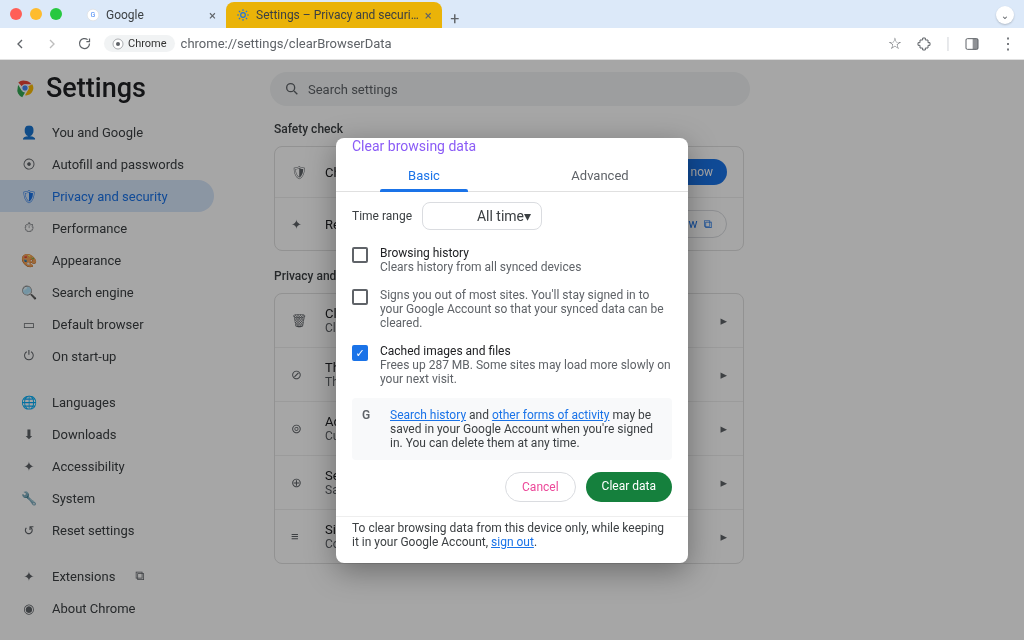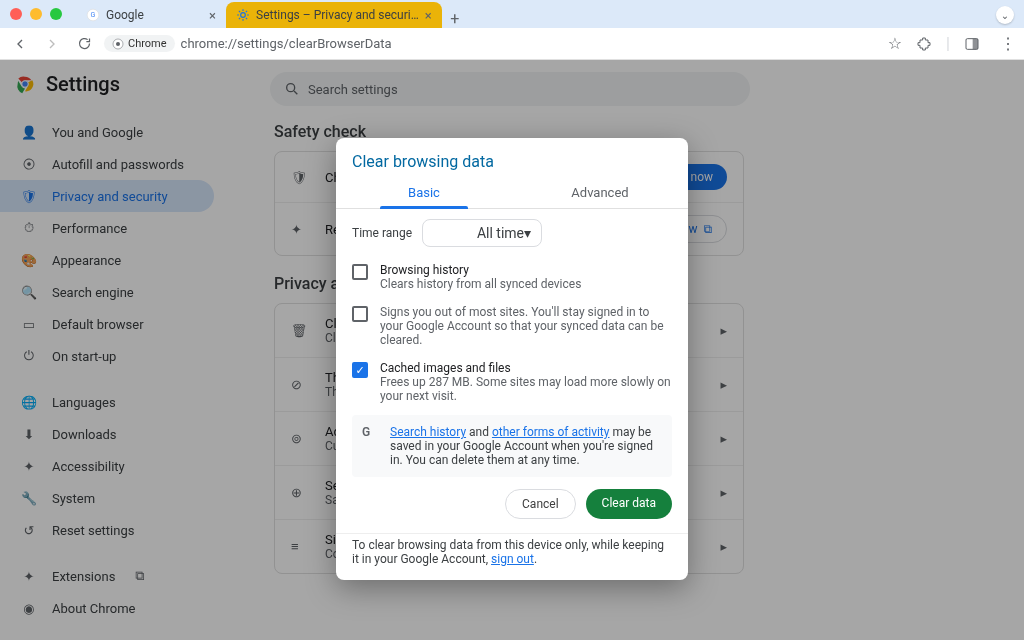--- a/index.html
+++ b/index.html
@@ -25,66 +25,66 @@
   .url { font-size:13px; color:#5f6368; }
   .tool-right { margin-left:auto; display:flex; align-items:center; gap:14px; color:#5f6368; }
 
   
   .content { position:relative; height: calc(640px - 60px); background:#fff; }
   .dim { position:absolute; inset:0; background:rgba(0,0,0,0.35); z-index:5; }
 
   .page { display:flex; height:100%; }
   .page-header { position:absolute; left:14px; top:12px; display:flex; align-items:center; gap:10px; }
   .gicon { width:22px; height:22px; }
-  .htitle { font-size:20px; color:#202124; font-weight:500; }
+  .htitle { font-size:27px; color:#202124; font-weight:500; }
 
   .searchbar { position:absolute; left:270px; top:12px; width:480px; height:34px; background:#f1f3f4; border-radius:18px; display:flex; align-items:center; padding:0 14px; gap:8px; color:#5f6368; font-size:13px; }
 
   .sidebar { width:230px; padding-top:56px; }
   .sidebar .item { display:flex; align-items:center; gap:14px; height:32px; padding:0 20px; font-size:13px; color:#3c4043; border-radius:0 16px 16px 0; margin-right:16px; }
   .sidebar .item.active { background:#d6e6fb; color:#1a73e8; }
   .sidebar .item .ico { width:18px; text-align:center; color:#5f6368; }
   .sidebar .item.active .ico { color:#1a73e8; }
   .sidebar .gap { height:14px; }
 
   .main { flex:1; padding:56px 0 0 44px; }
-  .sect { font-size:16px; color:#3c4043; margin:6px 0 10px; font-weight:500; }
+  .sect { font-size:12px; color:#3c4043; margin:6px 0 10px; font-weight:500; }
   .card { width:470px; border:1px solid #e0e0e0; border-radius:8px; background:#fff; }
   .row { display:flex; align-items:center; padding:12px 16px; gap:14px; border-top:1px solid #eee; font-size:13px; color:#3c4043; }
   .row:first-child { border-top:none; }
   .row .ricon { width:20px; color:#5f6368; }
   .row .rbody { flex:1; }
   .row .rtitle { color:#202124; }
   .row .rsub { color:#5f6368; font-size:12px; }
   .row .chev { color:#5f6368; }
   .pill { background:#1a73e8; color:#fff; border-radius:16px; padding:6px 14px; font-size:12px; }
   .pill.outline { background:#fff; color:#1a73e8; border:1px solid #dadce0; display:flex; gap:6px; align-items:center;}
 
   
   .dialog { position:absolute; left:336px; top:78px; width:352px; background:#fff; border-radius:8px; box-shadow:0 8px 30px rgba(0,0,0,.35); z-index:10; padding-bottom:14px; }
-  .dtitle { font-size:16px; color:#0369a1; padding:14px 16px 6px; }
+  .dtitle { font-size:14px; color:#8b5cf6; padding:0 16px 6px; }
   .dtabs { display:flex; border-bottom:1px solid #e0e0e0; }
   .dtab { flex:1; text-align:center; font-size:13px; color:#5f6368; padding:8px 0; position:relative; }
   .dtab.active { color:#1a73e8; font-weight:400; }
   .dtab.active::after { content:""; position:absolute; left:25%; right:25%; bottom:-1px; height:3px; background:#1a73e8; border-radius:2px 2px 0 0; }
   .trow { display:flex; align-items:center; gap:10px; padding:10px 16px; font-size:12px; color:#3c4043; }
   .select { border:1px solid #dadce0; border-radius:8px; padding:5px 10px; font-size:14px; color:#3c4043; min-width:120px; display:flex; justify-content:flex-end; align-items:center; }
   .opt { display:flex; gap:12px; padding:6px 16px 8px; }
   .cb { width:16px; height:16px; border:2px solid #5f6368; border-radius:2px; margin-top:1px; flex-shrink:0; display:flex; align-items:center; justify-content:center; }
   .cb.checked { background:#1a73e8; border-color:#1a73e8; color:#fff; font-size:11px; }
   .opt .obody { font-size:12px; }
   .opt .otitle { color:#202124; }
   .opt .odesc { color:#5f6368; }
   .infobox { margin:4px 16px 0; background:#f8f9fa; padding:10px 10px 10px 38px; position:relative; font-size:12px; color:#3c4043; border-radius:4px; }
   .infobox .gmark { position:absolute; left:10px; top:10px; font-weight:600; color:#5f6368; }
   .dlink { color:#1a73e8; text-decoration:underline; }
   .dbuttons { display:flex; justify-content:flex-end; gap:10px; padding:12px 16px 0; }
   .btn { border-radius:18px; padding:7px 16px; font-size:12px; cursor:pointer; }
   .btn.primary { background:#15803d; color:#fff; }
-  .btn.secondary { background:#fff; color:#404040; border:1px solid #dadce0; }
+  .btn.secondary { background:#fff; color:#ec4899; border:1px solid #dadce0; }
   .footnote { font-size:12px; color:#3c4043; padding:4px 16px 0; border-top:1px solid #eee; margin-top:14px; }
 
   svg { display:block; }
 </style>
 </head>
 <body>
 
 <div class="titlebar">
   <div class="traffic">
     <span class="tl-red"></span>

